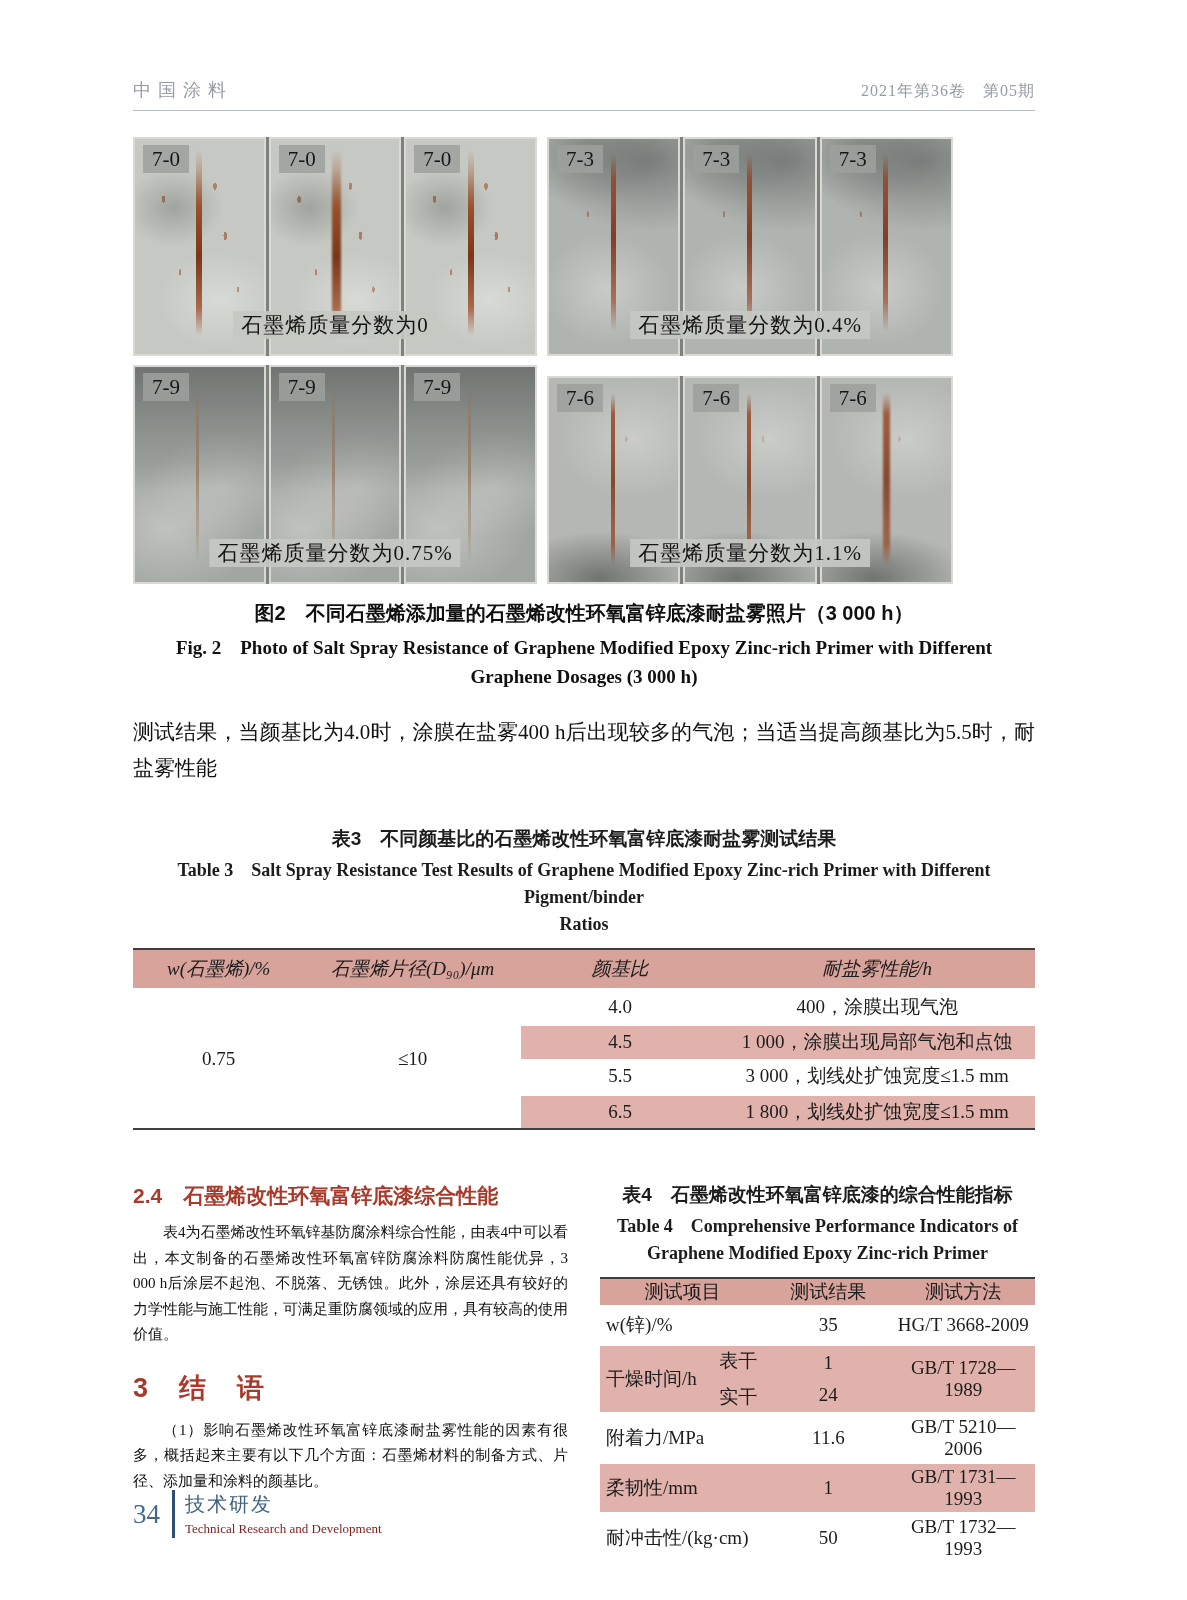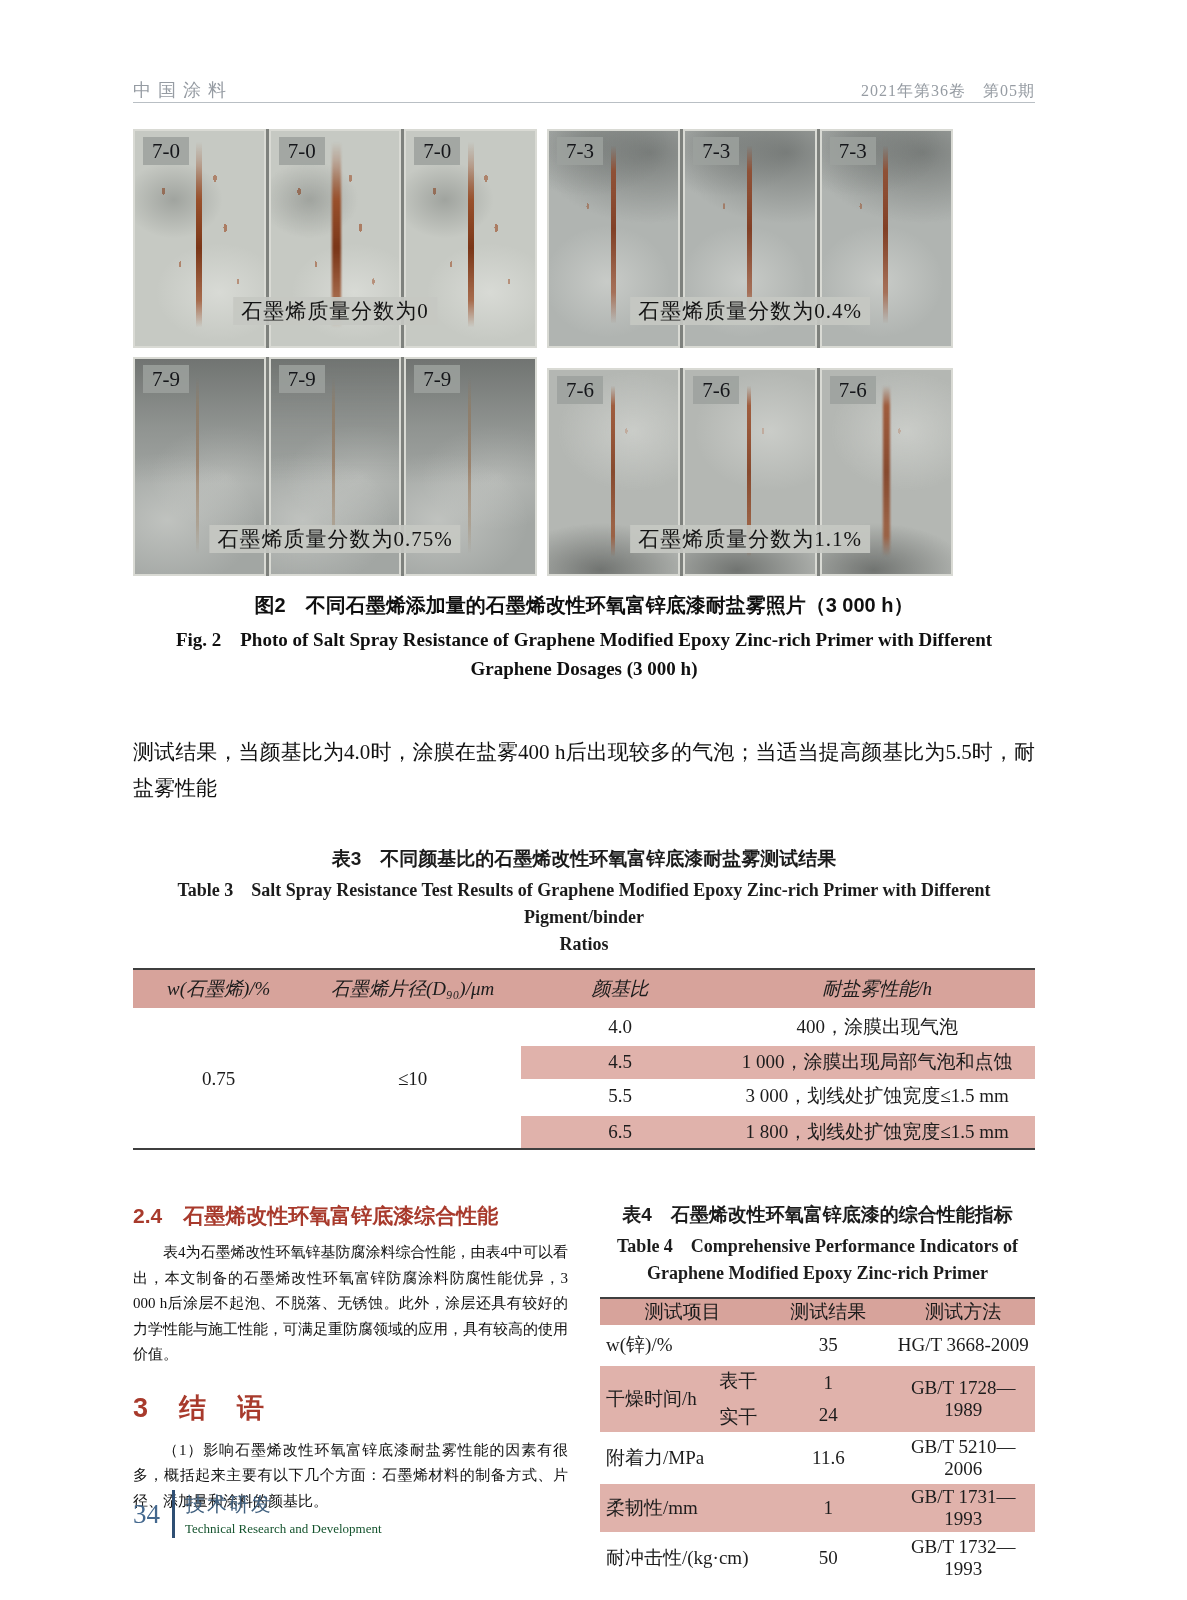--- a/index.html
+++ b/index.html
@@ -6,21 +6,21 @@
   body { background:#e8e8e8; }
   .page {
     width:1187px; height:1600px; background:#ffffff; margin:0 auto;
     position:relative; font-family:"Liberation Serif", serif; color:#1c1c1c;
     padding:78px 152px 0 133px; overflow:hidden;
   }
 
   
   .page-header {
     display:flex; justify-content:space-between; align-items:flex-end;
-    border-bottom:1px solid #b9bfc4; 
+    border-bottom:1px solid #b9bfc4; padding-bottom:8px;
   }
   .journal-name { color:#969ca3; font-size:18px; letter-spacing:7px; }
   .issue-info { color:#969ca3; font-size:16px; letter-spacing:1px; }
 
   
   .figure-grid {
     margin-top:26px; display:grid;
     grid-template-columns: 404px 406px; column-gap:10px; row-gap:9px;
   }
   .photo-group { position:relative; display:flex; gap:3px; background:#7e817d; height:219px;text-decoration:underline; }
@@ -75,35 +75,35 @@
   .g6 .panel::before { width:4px; background:linear-gradient(to bottom, transparent 3%,
       rgba(148,58,18,.75) 14%, rgba(122,45,12,.8) 50%, rgba(150,62,20,.65) 85%, transparent 96%); }
   .g6 .panel:nth-child(3)::before { width:7px; filter:blur(1px); }
 
   .panel-tag {
     position:absolute; top:6px; left:8px; background:rgba(156,161,157,.85);
     color:#15161a; font-size:21px; padding:0 9px; line-height:1.35;
     font-family:"Liberation Serif", serif; z-index:2;
   }
   .group-caption {
-    position:absolute; bottom:23px; left:50%; transform:translateX(-50%);
+    position:absolute; bottom:17px; left:50%; transform:translateX(-50%);
     background:rgba(197,200,194,.92); color:#141414; font-size:21px;
     white-space:nowrap; padding:0 8px; z-index:2; letter-spacing:1px;
   }
 
   
   .fig-caption-zh { margin-top:16px; text-align:center; font-size:20px; font-weight:bold;
     font-family:"Liberation Sans", sans-serif; color:#101010; }
   .fig-caption-en { margin-top:6px; text-align:center; font-size:19px; font-weight:bold;
     font-family:"Liberation Serif", serif; color:#101010; line-height:1.55;
     padding:0 10px; }
 
   
   .body-cols { display:flex; gap:32px; margin-top:22px; }
-  .body-cols .col { flex:1; font-size:21px; line-height:1.72; text-align:justify; color:#111;margin-top:28px; }
+  .body-cols .col { flex:1; font-size:21px; line-height:1.72; text-align:justify; color:#111; }
 
   
   .t3-caption-zh { margin-top:40px; text-align:center; font-size:19px; font-weight:bold;
     font-family:"Liberation Sans", sans-serif; }
   .t3-caption-en { margin-top:5px; text-align:center; font-size:18px; font-weight:bold;
     font-family:"Liberation Serif", serif; line-height:1.5; }
   table { border-collapse:collapse; }
   .table3 { width:100%; margin-top:10px; font-size:19px; }
   .table3 th { background:#d7a39b; font-weight:normal; height:40px;font-style:italic; }
   .table3 td { text-align:center; height:35px; }
@@ -137,21 +137,21 @@
   .dry-row-cell { display:flex; align-items:center; justify-content:space-between; }
   .dry-sub { display:flex; flex-direction:column; gap:10px; padding-right:4px; }
   .dry-vals { display:flex; flex-direction:column; gap:10px; }
 
   
   .page-footer { position:absolute; left:133px; bottom:62px; display:flex; align-items:center; }
   .footer-pageno { color:#44688e; font-size:27px; font-family:"Liberation Serif", serif; }
   .footer-bar { width:3px; height:48px; background:#2f4f74; margin:0 10px 0 12px; }
   .footer-zh { color:#40607f; font-size:20px; font-weight:normal;
     font-family:"Liberation Sans", sans-serif; letter-spacing:2px; }
-  .footer-en { color:#14532d; font-size:13px; font-family:"Liberation Serif", serif; margin-top:3px; }
+  .footer-en { color:#7f1d1d; font-size:13px; font-family:"Liberation Serif", serif; margin-top:3px; }
 </style>
 </head>
 <body>
 
 <div class="page">
 
   <div class="page-header">
     <span class="journal-name">中国涂料</span>
     <span class="issue-info">2021年第36卷　第05期</span>
   </div>

